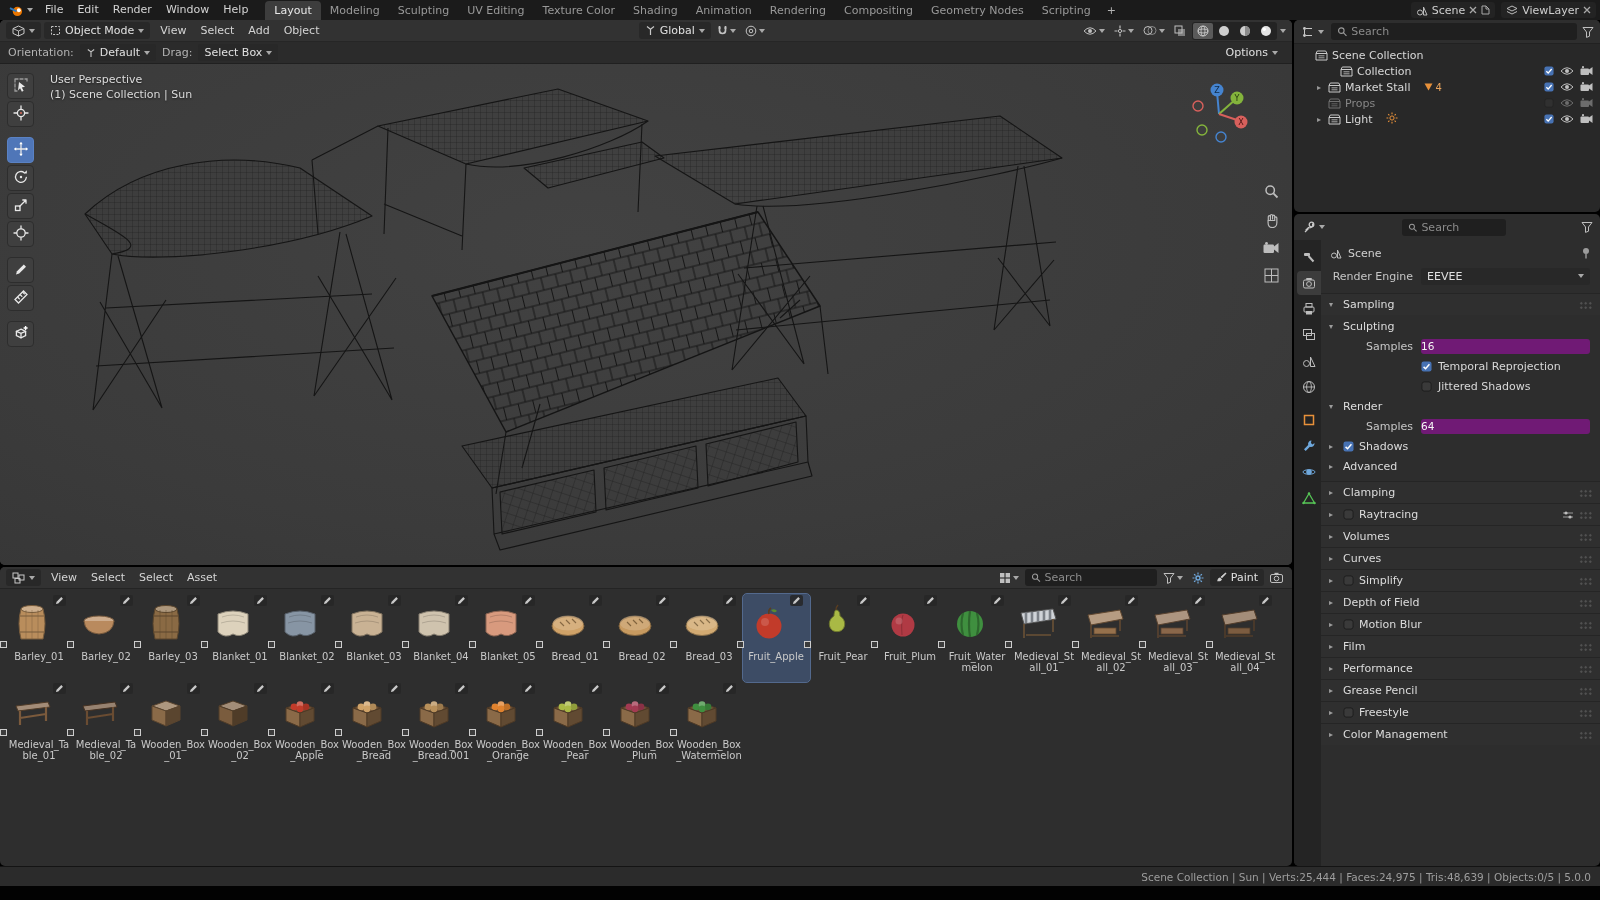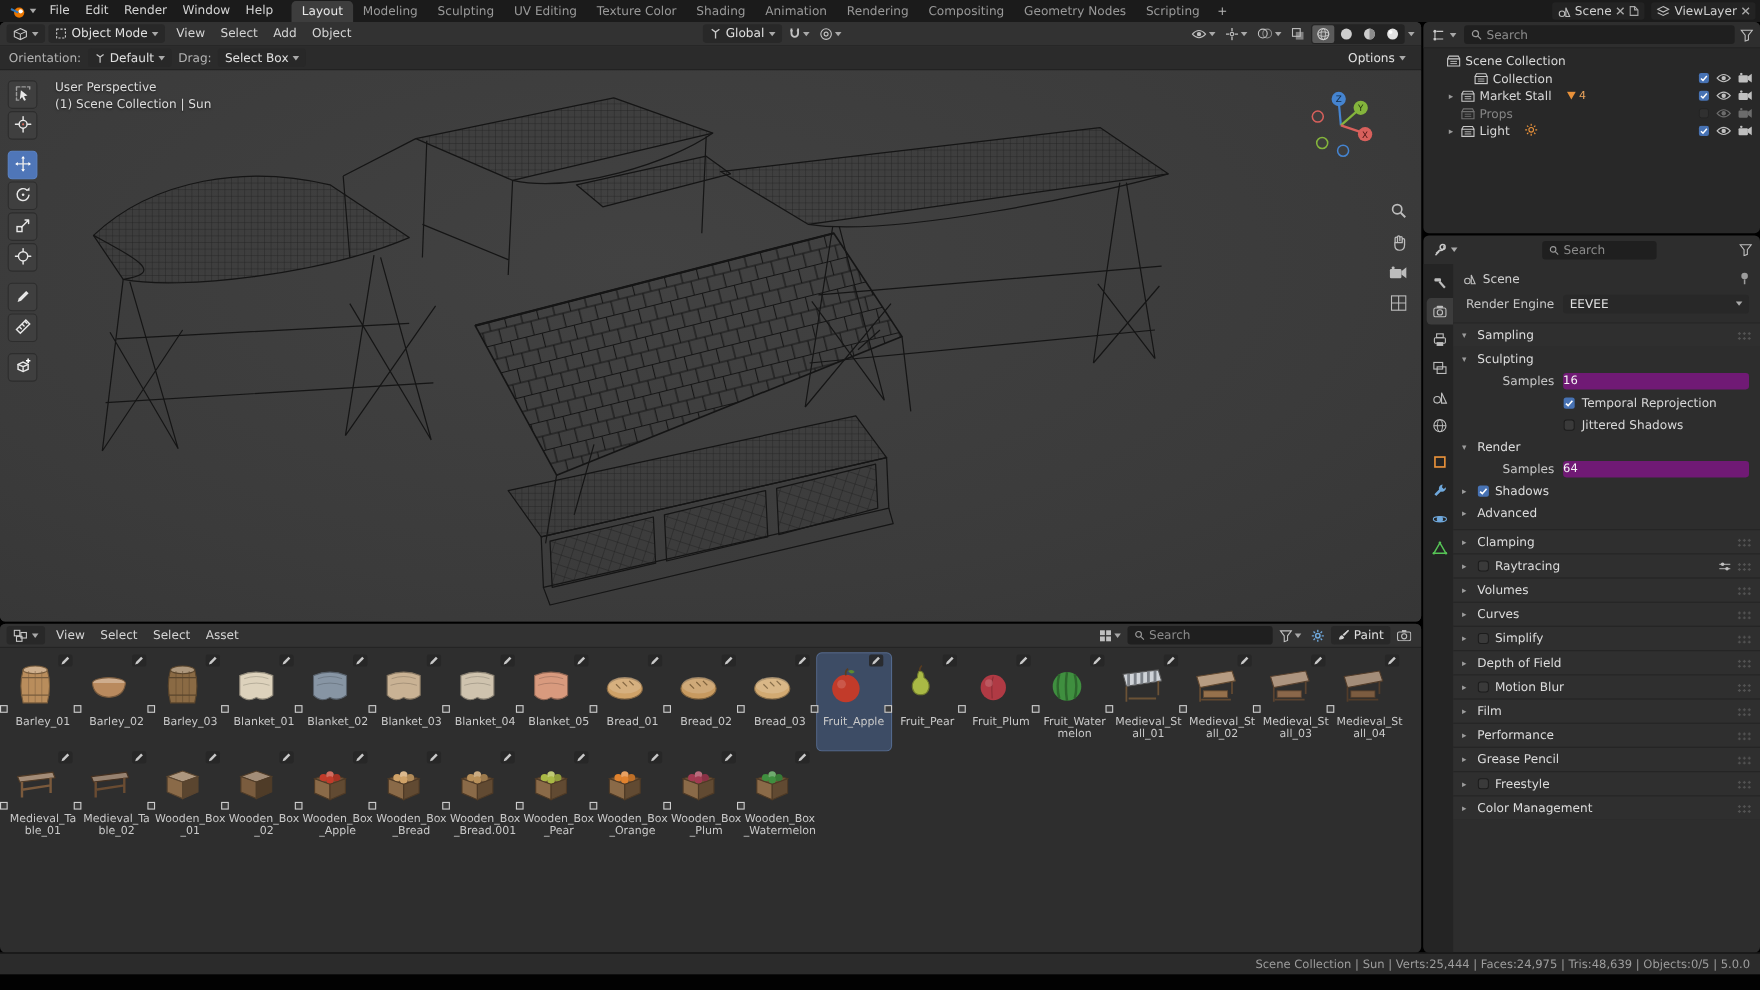--- a/index.html
+++ b/index.html
@@ -856,51 +856,51 @@
                     <path d="M1 9l.8-2.6L7 1.2 8.8 3 3.6 8.2Z" fill="#c9c9c9"></path>
                   </svg></span>
 <span class="bbl"></span>
               </div>
 <div class="albl">Wooden_Box_Bread.001</div>
             </div>
             <div class="asset">
 <div class="thumb">
                 <svg width="48" height="48" viewBox="0 0 48 48">
                   <path d="M10 21 L24 16 L38 21 L24 26 Z" fill="#6e5338" stroke="#4e3a26"></path>
+                  <circle cx="18" cy="20" r="3.4" fill="#e0822e"></circle>
+                  <circle cx="24" cy="17.6" r="3.4" fill="rgb(232,161,98)"></circle>
+                  <circle cx="30" cy="20" r="3.4" fill="rgb(190,111,39)"></circle>
+                  <circle cx="24" cy="22" r="3.4" fill="#e0822e"></circle>
+                  <path d="M10 21 V34 L24 40 V26 Z" fill="#8a6a48" stroke="#4e3a26"></path>
+                  <path d="M38 21 V34 L24 40 V26 Z" fill="rgb(97,74,50)" stroke="#4e3a26"></path>
+                </svg>
+<span class="btl"><svg width="9" height="9" viewBox="0 0 10 10">
+                    <path d="M1 9l.8-2.6L7 1.2 8.8 3 3.6 8.2Z" fill="#c9c9c9"></path>
+                  </svg></span>
+<span class="bbl"></span>
+              </div>
+<div class="albl">Wooden_Box_Orange</div>
+            </div>
+            <div class="asset">
+<div class="thumb">
+                <svg width="48" height="48" viewBox="0 0 48 48">
+                  <path d="M10 21 L24 16 L38 21 L24 26 Z" fill="#6e5338" stroke="#4e3a26"></path>
                   <circle cx="18" cy="20" r="3.4" fill="#a9b945"></circle>
                   <circle cx="24" cy="17.6" r="3.4" fill="rgb(191,203,116)"></circle>
                   <circle cx="30" cy="20" r="3.4" fill="rgb(144,157,59)"></circle>
                   <circle cx="24" cy="22" r="3.4" fill="#a9b945"></circle>
                   <path d="M10 21 V34 L24 40 V26 Z" fill="#8a6a48" stroke="#4e3a26"></path>
                   <path d="M38 21 V34 L24 40 V26 Z" fill="rgb(97,74,50)" stroke="#4e3a26"></path>
                 </svg>
 <span class="btl"><svg width="9" height="9" viewBox="0 0 10 10">
                     <path d="M1 9l.8-2.6L7 1.2 8.8 3 3.6 8.2Z" fill="#c9c9c9"></path>
                   </svg></span>
 <span class="bbl"></span>
               </div>
 <div class="albl">Wooden_Box_Pear</div>
-            </div>
-            <div class="asset">
-<div class="thumb">
-                <svg width="48" height="48" viewBox="0 0 48 48">
-                  <path d="M10 21 L24 16 L38 21 L24 26 Z" fill="#6e5338" stroke="#4e3a26"></path>
-                  <circle cx="18" cy="20" r="3.4" fill="#e0822e"></circle>
-                  <circle cx="24" cy="17.6" r="3.4" fill="rgb(232,161,98)"></circle>
-                  <circle cx="30" cy="20" r="3.4" fill="rgb(190,111,39)"></circle>
-                  <circle cx="24" cy="22" r="3.4" fill="#e0822e"></circle>
-                  <path d="M10 21 V34 L24 40 V26 Z" fill="#8a6a48" stroke="#4e3a26"></path>
-                  <path d="M38 21 V34 L24 40 V26 Z" fill="rgb(97,74,50)" stroke="#4e3a26"></path>
-                </svg>
-<span class="btl"><svg width="9" height="9" viewBox="0 0 10 10">
-                    <path d="M1 9l.8-2.6L7 1.2 8.8 3 3.6 8.2Z" fill="#c9c9c9"></path>
-                  </svg></span>
-<span class="bbl"></span>
-              </div>
-<div class="albl">Wooden_Box_Orange</div>
             </div>
             <div class="asset">
 <div class="thumb">
                 <svg width="48" height="48" viewBox="0 0 48 48">
                   <path d="M10 21 L24 16 L38 21 L24 26 Z" fill="#6e5338" stroke="#4e3a26"></path>
                   <circle cx="18" cy="20" r="3.4" fill="#a23a52"></circle>
                   <circle cx="24" cy="17.6" r="3.4" fill="rgb(185,107,125)"></circle>
                   <circle cx="30" cy="20" r="3.4" fill="rgb(138,49,70)"></circle>
                   <circle cx="24" cy="22" r="3.4" fill="#a23a52"></circle>
                   <path d="M10 21 V34 L24 40 V26 Z" fill="#8a6a48" stroke="#4e3a26"></path>

